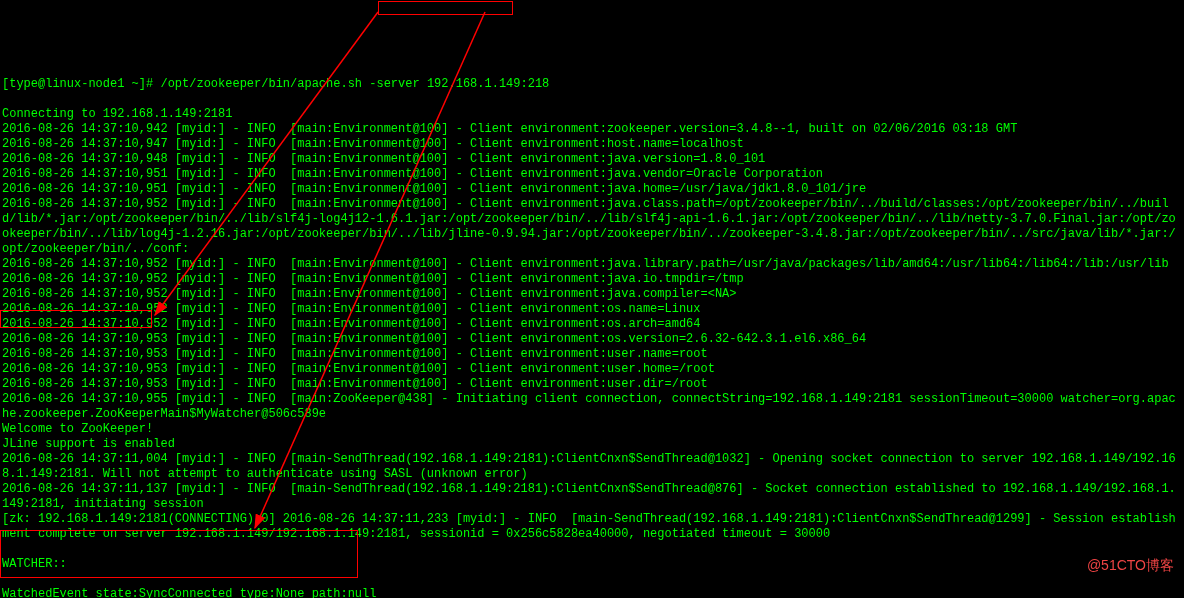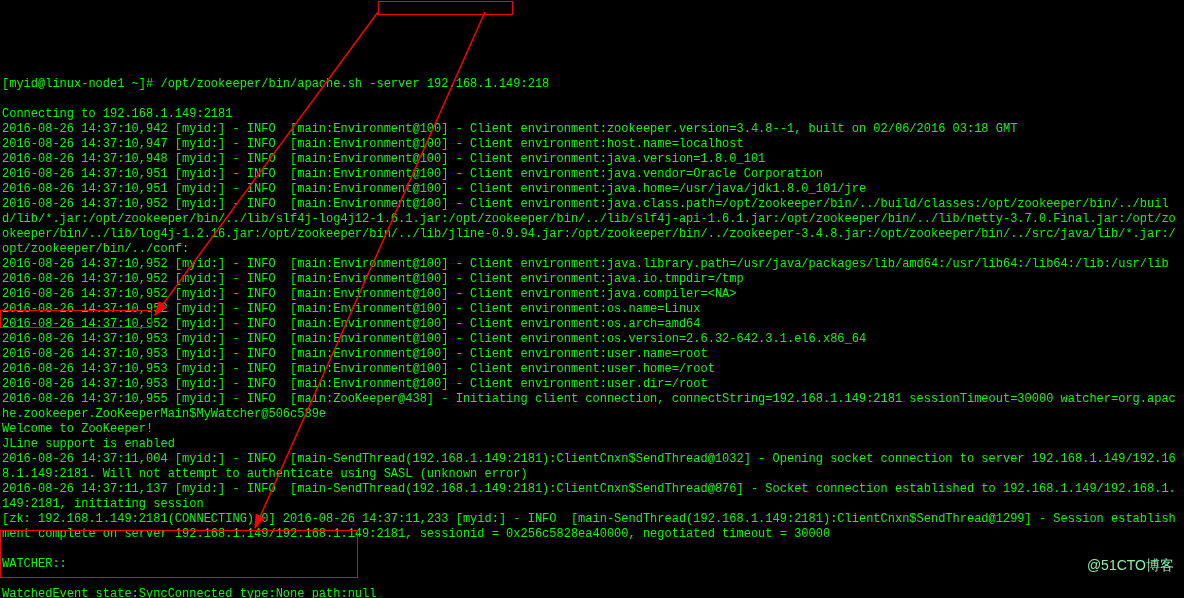--- a/index.html
+++ b/index.html
@@ -32,32 +32,32 @@
       pointer-events: none;
     }
     .arrow {
       position: absolute;
       pointer-events: none;
     }
     .watermark {
       position: absolute;
       right: 10px;
       bottom: 25px;
-      color: #86efac;
+      color: #ef4444;
       font-size: 14px;
       font-family: sans-serif;
     }
   </style>
 </head>
 <body>
 
 
 
 <div class="terminal">
-<span class="line"><span>[myid@linux-node1 ~]#</span><span> /opt/zookeeper/bin/apache.sh -server </span><span>192.168.1.149:218</span></span>
+<span class="line"><span>[type@linux-node1 ~]#</span><span> /opt/zookeeper/bin/apache.sh -server </span><span>192.168.1.149:218</span></span>
 <div id="log-lines"><span class="line" style="white-space: pre-wrap; word-break: break-all;">Connecting to 192.168.1.149:2181</span><span class="line" style="white-space: pre-wrap; word-break: break-all;">2016-08-26 14:37:10,942 [myid:] - INFO  [main:Environment@100] - Client environment:zookeeper.version=3.4.8--1, built on 02/06/2016 03:18 GMT</span><span class="line" style="white-space: pre-wrap; word-break: break-all;">2016-08-26 14:37:10,947 [myid:] - INFO  [main:Environment@100] - Client environment:host.name=localhost</span><span class="line" style="white-space: pre-wrap; word-break: break-all;">2016-08-26 14:37:10,948 [myid:] - INFO  [main:Environment@100] - Client environment:java.version=1.8.0_101</span><span class="line" style="white-space: pre-wrap; word-break: break-all;">2016-08-26 14:37:10,951 [myid:] - INFO  [main:Environment@100] - Client environment:java.vendor=Oracle Corporation</span><span class="line" style="white-space: pre-wrap; word-break: break-all;">2016-08-26 14:37:10,951 [myid:] - INFO  [main:Environment@100] - Client environment:java.home=/usr/java/jdk1.8.0_101/jre</span><span class="line" style="white-space: pre-wrap; word-break: break-all;">2016-08-26 14:37:10,952 [myid:] - INFO  [main:Environment@100] - Client environment:java.class.path=/opt/zookeeper/bin/../build/classes:/opt/zookeeper/bin/../build/lib/*.jar:/opt/zookeeper/bin/../lib/slf4j-log4j12-1.6.1.jar:/opt/zookeeper/bin/../lib/slf4j-api-1.6.1.jar:/opt/zookeeper/bin/../lib/netty-3.7.0.Final.jar:/opt/zookeeper/bin/../lib/log4j-1.2.16.jar:/opt/zookeeper/bin/../lib/jline-0.9.94.jar:/opt/zookeeper/bin/../zookeeper-3.4.8.jar:/opt/zookeeper/bin/../src/java/lib/*.jar:/opt/zookeeper/bin/../conf:</span><span class="line" style="white-space: pre-wrap; word-break: break-all;">2016-08-26 14:37:10,952 [myid:] - INFO  [main:Environment@100] - Client environment:java.library.path=/usr/java/packages/lib/amd64:/usr/lib64:/lib64:/lib:/usr/lib</span><span class="line" style="white-space: pre-wrap; word-break: break-all;">2016-08-26 14:37:10,952 [myid:] - INFO  [main:Environment@100] - Client environment:java.io.tmpdir=/tmp</span><span class="line" style="white-space: pre-wrap; word-break: break-all;">2016-08-26 14:37:10,952 [myid:] - INFO  [main:Environment@100] - Client environment:java.compiler=&lt;NA&gt;</span><span class="line" style="white-space: pre-wrap; word-break: break-all;">2016-08-26 14:37:10,952 [myid:] - INFO  [main:Environment@100] - Client environment:os.name=Linux</span><span class="line" style="white-space: pre-wrap; word-break: break-all;">2016-08-26 14:37:10,952 [myid:] - INFO  [main:Environment@100] - Client environment:os.arch=amd64</span><span class="line" style="white-space: pre-wrap; word-break: break-all;">2016-08-26 14:37:10,953 [myid:] - INFO  [main:Environment@100] - Client environment:os.version=2.6.32-642.3.1.el6.x86_64</span><span class="line" style="white-space: pre-wrap; word-break: break-all;">2016-08-26 14:37:10,953 [myid:] - INFO  [main:Environment@100] - Client environment:user.name=root</span><span class="line" style="white-space: pre-wrap; word-break: break-all;">2016-08-26 14:37:10,953 [myid:] - INFO  [main:Environment@100] - Client environment:user.home=/root</span><span class="line" style="white-space: pre-wrap; word-break: break-all;">2016-08-26 14:37:10,953 [myid:] - INFO  [main:Environment@100] - Client environment:user.dir=/root</span><span class="line" style="white-space: pre-wrap; word-break: break-all;">2016-08-26 14:37:10,955 [myid:] - INFO  [main:ZooKeeper@438] - Initiating client connection, connectString=192.168.1.149:2181 sessionTimeout=30000 watcher=org.apache.zookeeper.ZooKeeperMain$MyWatcher@506c589e</span><span class="line" style="white-space: pre-wrap; word-break: break-all;">Welcome to ZooKeeper!</span><span class="line" style="white-space: pre-wrap; word-break: break-all;">JLine support is enabled</span><span class="line" style="white-space: pre-wrap; word-break: break-all;">2016-08-26 14:37:11,004 [myid:] - INFO  [main-SendThread(192.168.1.149:2181):ClientCnxn$SendThread@1032] - Opening socket connection to server 192.168.1.149/192.168.1.149:2181. Will not attempt to authenticate using SASL (unknown error)</span><span class="line" style="white-space: pre-wrap; word-break: break-all;">2016-08-26 14:37:11,137 [myid:] - INFO  [main-SendThread(192.168.1.149:2181):ClientCnxn$SendThread@876] - Socket connection established to 192.168.1.149/192.168.1.149:2181, initiating session</span><span class="line" style="white-space: pre-wrap; word-break: break-all;">[zk: 192.168.1.149:2181(CONNECTING) 0] 2016-08-26 14:37:11,233 [myid:] - INFO  [main-SendThread(192.168.1.149:2181):ClientCnxn$SendThread@1299] - Session establishment complete on server 192.168.1.149/192.168.1.149:2181, sessionid = 0x256c5828ea40000, negotiated timeout = 30000</span><span class="line" style="white-space: pre-wrap; word-break: break-all;"> </span><span class="line" style="white-space: pre-wrap; word-break: break-all;">WATCHER::</span><span class="line" style="white-space: pre-wrap; word-break: break-all;"> </span><span class="line" style="white-space: pre-wrap; word-break: break-all;">WatchedEvent state:SyncConnected type:None path:null</span></div>
 </div>
 
 <div class="highlight-box" id="hb1" style="top: 1px; left: 378px; width: 135px; height: 14px;"></div>
 <div class="highlight-box" id="hb2" style="top: 310px; left: 0px; width: 152px; height: 18px;"></div>
 <div class="highlight-box" id="hb3" style="top: 530px; left: 0px; width: 358px; height: 48px;"></div>
 
 <svg class="arrow" style="top:10px;left:150px;width:230px;height:310px">
   <defs>
     <marker id="arrowhead1" markerWidth="10" markerHeight="7" refX="9" refY="3.5" orient="auto">

